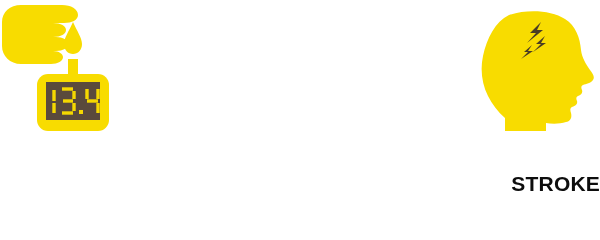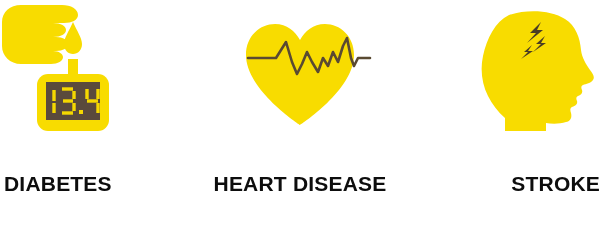--- a/index.html
+++ b/index.html
@@ -130,46 +130,22 @@
           <rect x="79" y="110" width="4" height="4" fill="#f5d800" stroke="none"></rect>
 
           <line x1="87" y1="89" x2="87" y2="99"></line>
           <line x1="98" y1="89" x2="98" y2="99"></line>
           <line x1="87" y1="101" x2="98" y2="101"></line>
           <line x1="98" y1="103" x2="98" y2="113"></line>
         </g>
       </svg>
     </div>
 
-    <div class="panel-label" id="label-diabetes">DIABETES</div>
   </div>
 
-  <div class="panel" id="panel-heart">
-
-    <div class="icon-area">
-      <svg width="200" height="168" viewBox="0 0 200 168" xmlns="http://www.w3.org/2000/svg">
-
-        <g>
-          <path d="M100,125
-                   C100,125 46,90 46,55
-                   C46,36 60,24 75,24
-                   C87,24 95,31 100,40
-                   C105,31 113,24 125,24
-                   C140,24 154,36 154,55
-                   C154,90 100,125 100,125 Z" fill="#f8dc00"></path>
-        </g>
-
-        <g>
-          <polyline points="48,58 76,58 81,50 86,42 92,62 97,74 102,64 107,52 112,62 118,72 123,58 128,66 133,52 138,62 143,46 147,38 151,58 154,66 158,58 170,58" fill="none" stroke="#5a4a32" stroke-width="2.6" stroke-linejoin="round" stroke-linecap="round"></polyline>
-        </g>
-      </svg>
-    </div>
-
-    <div class="panel-label" id="label-heart">HEART DISEASE</div>
-  </div>
 
   <div class="panel" id="panel-stroke">
 
     <div class="icon-area">
       <svg width="200" height="168" viewBox="0 0 200 168" xmlns="http://www.w3.org/2000/svg">
 
         <g>
           <path d="M109,15
                    C127,9 151,10 165,19
                    C176,26 180,38 181,50

